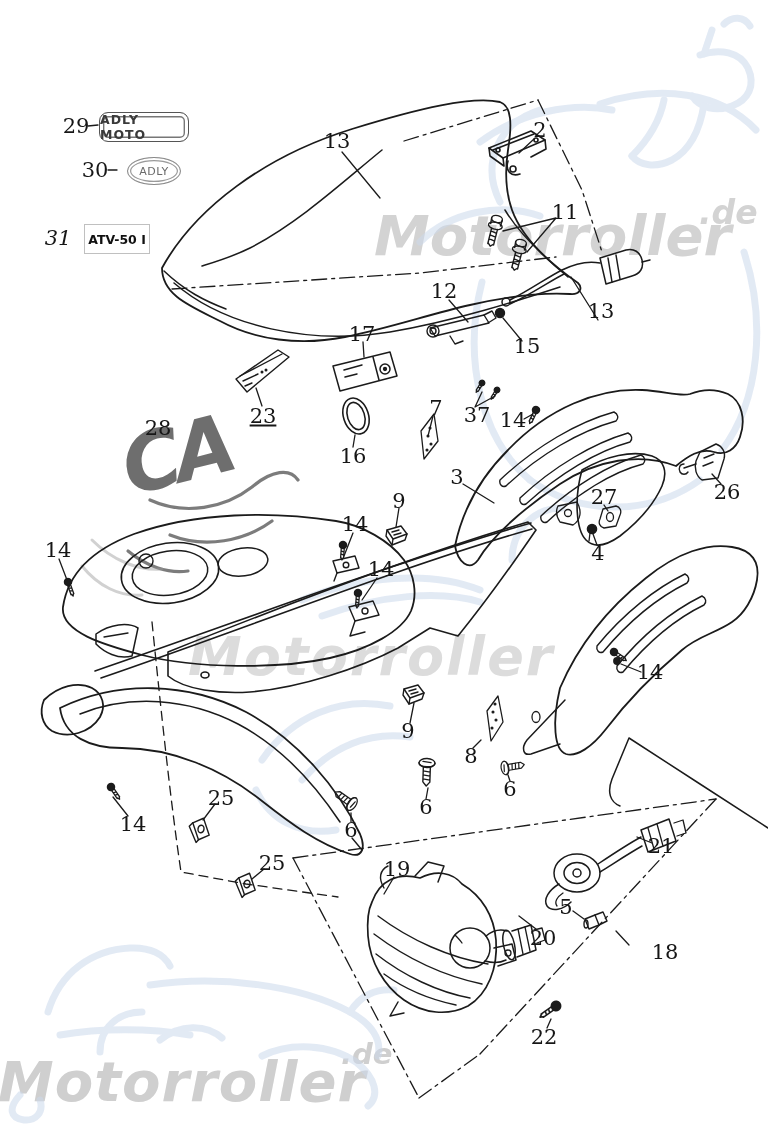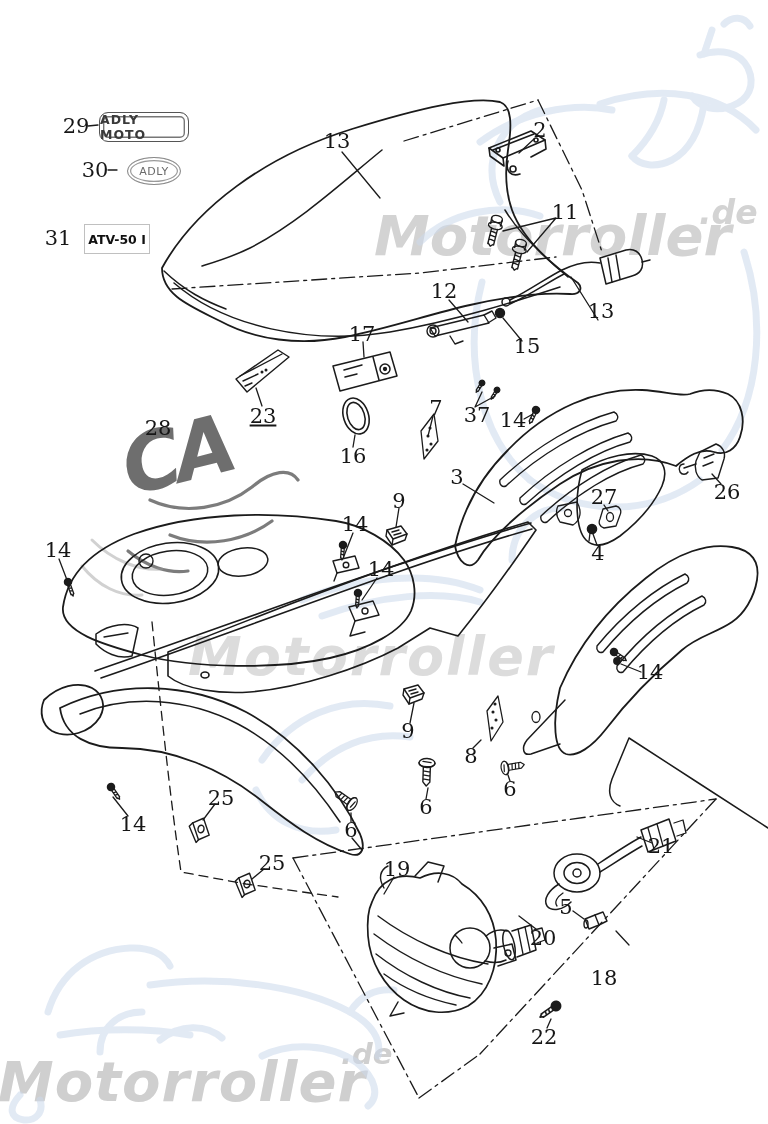--- a/index.html
+++ b/index.html
@@ -417,20 +417,20 @@
       <span class="callout" style="left: 426px; top: 807px;">6</span>
       <span class="callout" style="left: 510px; top: 789px;">6</span>
       <span class="callout" style="left: 351px; top: 830px;">6</span>
       <span class="callout" style="left: 133px; top: 824px;">14</span>
       <span class="callout" style="left: 221px; top: 798px;">25</span>
       <span class="callout" style="left: 272px; top: 863px;">25</span>
       <span class="callout" style="left: 397px; top: 869px;">19</span>
       <span class="callout" style="left: 543px; top: 938px;">20</span>
       <span class="callout" style="left: 566px; top: 907px;">5</span>
       <span class="callout" style="left: 661px; top: 846px;">21</span>
-      <span class="callout" style="left: 604px; top: 952px; margin-top: 26px;">18</span>
+      <span class="callout" style="left: 665px; top: 952px;">18</span>
       <span class="callout" style="left: 544px; top: 1037px;">22</span>
       <span class="callout" style="left: 76px; top: 126px;">29</span>
       <span class="callout" style="left: 95px; top: 170px;">30</span>
-      <span class="callout" style="left: 58px; top: 238px;">31</span>
+      <span class="callout" style="left: 58px; top: 238px; font-style: italic;">31</span>
     </div>
 
 </div>
 
 </body></html>

